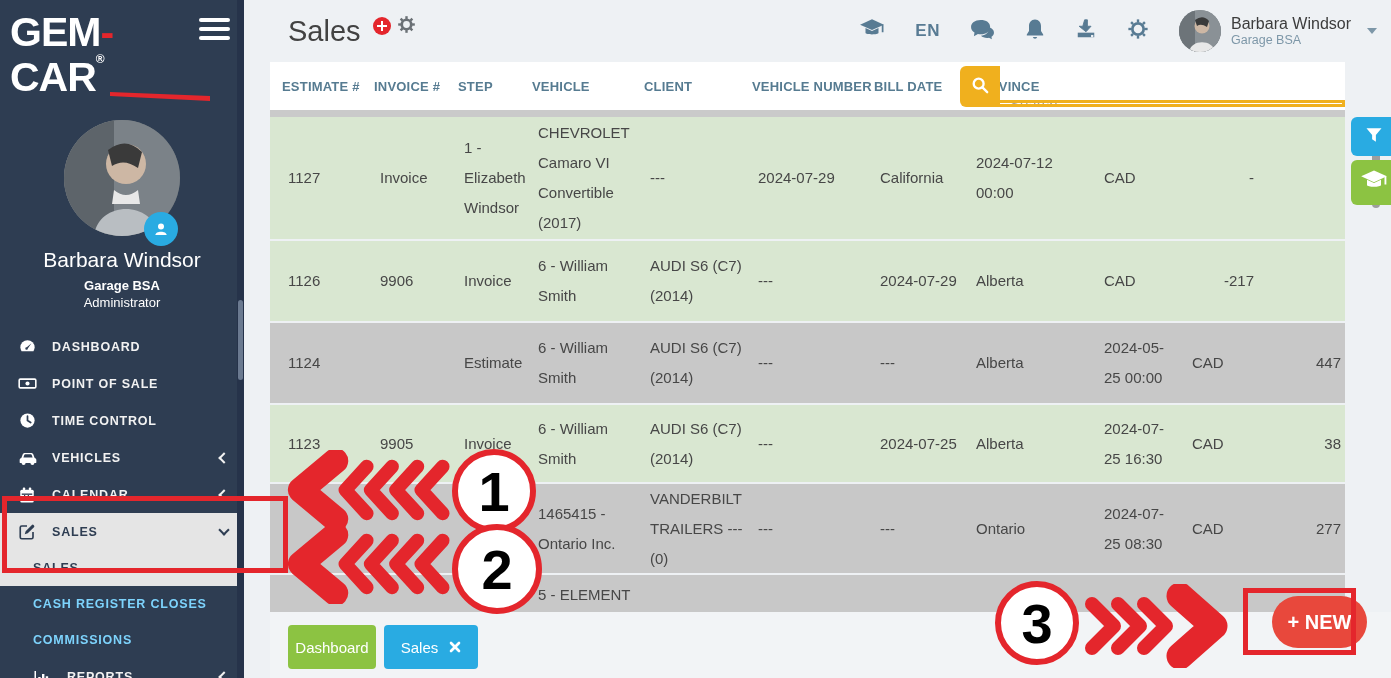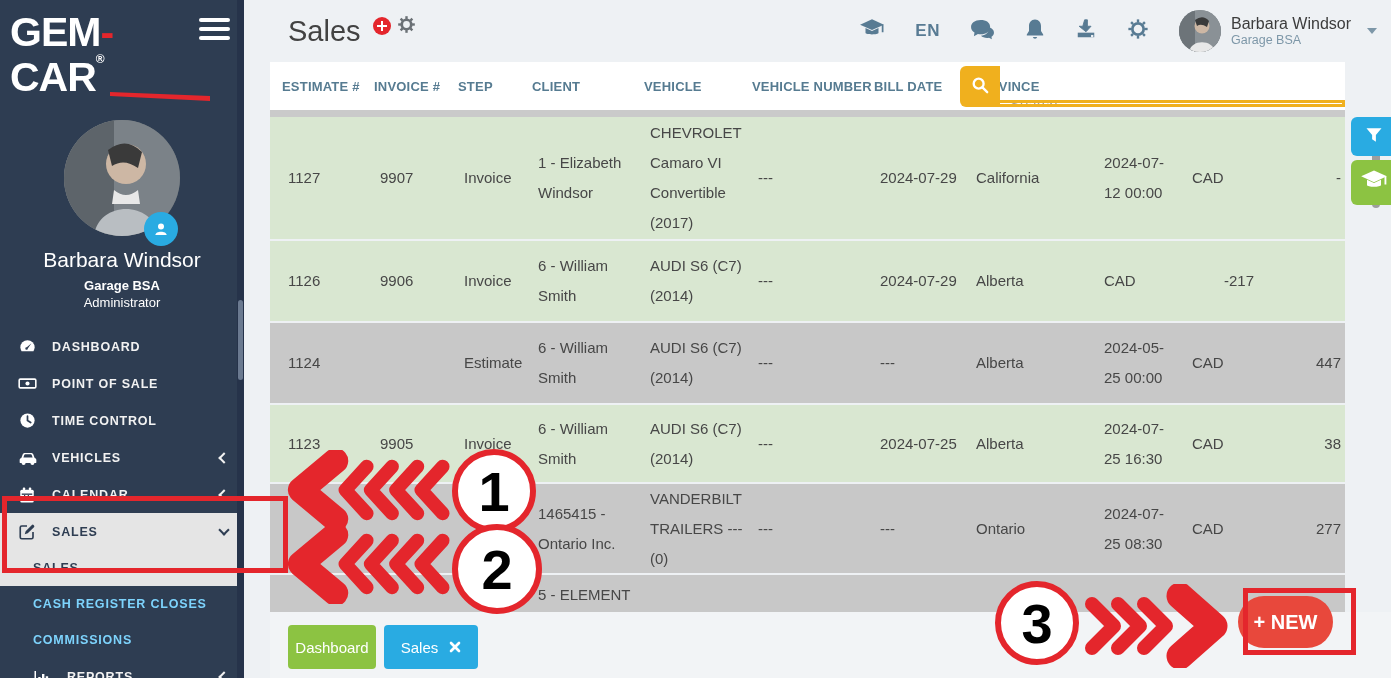--- a/index.html
+++ b/index.html
@@ -72,21 +72,21 @@
   .table-scroll-thumb { position:absolute; left:1102px; top:118px; width:8px; height:90px; background:#9e9e9e; border-radius:4px; }
   .fab { position:absolute; right:-6px; width:46px; border-radius:6px; display:flex; align-items:center; justify-content:center; cursor:pointer; z-index:9; }
   .fab-filter { top:117px; height:39px; background:#29abe2; }
   .fab-academy { top:160px; height:45px; background:#8cc342; }
 
   .footer { position:absolute; left:0; bottom:0; width:1121px; height:66px; background:#f2f4f6; }
   .tab { position:absolute; top:13px; height:44px; border-radius:4px; color:#fff; font-size:15px; display:flex; align-items:center; justify-content:center; cursor:pointer; }
   .tab-dashboard { left:18px; width:88px; background:#8cc342; }
   .tab-sales { left:114px; width:94px; background:#29abe2; gap:11px; }
 
-  .new-btn { position:absolute; left:968px; top:596px; width:95px; height:52px; background:#e8483c; border:none; border-radius:26px; color:#fff; font-size:20px; font-weight:bold; font-family:"Liberation Sans",sans-serif; cursor:pointer; z-index:20; }
+  .new-btn { position:absolute; left:1002px; top:596px; width:95px; height:52px; background:#e8483c; border:none; border-radius:26px; color:#fff; font-size:20px; font-weight:bold; font-family:"Liberation Sans",sans-serif; cursor:pointer; z-index:20; }
 
   
   .ann { position:absolute; z-index:40; }
   .ann-box { border:5px solid #e4262c; background:transparent; }
   .ann-sidebar-box { left:2px; top:496px; width:286px; height:77px; }
   .ann-new-box { left:1243px; top:588px; width:113px; height:67px; z-index:30; }
   .ann-circle { width:84px; height:84px; border:6px solid #e4262c; border-radius:50%; background:#fff; display:flex; align-items:center; justify-content:center; font-size:56px; font-weight:bold; color:#000; }
   .ann-c1 { left:452px; top:449px; }
   .ann-c2 { left:452px; top:524px; width:90px; height:90px; }
   .ann-c3 { left:995px; top:581px; }
@@ -311,22 +311,22 @@
         </span>
         <span class="caret-down"></span>
       </span>
     </div>
   </div>
 
   <div class="thead grid-cols">
     <div class="h">ESTIMATE #</div>
     <div class="h">INVOICE #</div>
     <div class="h">STEP</div>
+    <div class="h">VEHICLE</div>
     <div class="h">CLIENT</div>
-    <div class="h">VEHICLE</div>
     <div class="h">VEHICLE NUMBER</div>
     <div class="h">BILL DATE</div>
     <div class="h">PROVINCE</div>
     <div class="h"></div>
       <div class="h"></div>
       <div class="h"></div>
     <div class="search-wrap">
       <button class="search-btn">
         <span>
           <svg width="18" height="18" viewBox="0 0 20 20" fill="none" stroke="#fff" stroke-width="2.6">
@@ -335,21 +335,20 @@
             </svg>
         </span>
       </button>
       <input class="search-input" type="text" placeholder="Search..." style="">
     </div>
   </div>
   <div class="sep-strip"></div>
 
   <div class="trow grid-cols green r1">
     <div class="c">1127</div>
-    <div class="c">9907</div>
     <div class="c">Invoice</div>
     <div class="c">1 - Elizabeth Windsor</div>
     <div class="c">CHEVROLET Camaro VI Convertible (2017)</div>
     <div class="c">---</div>
     <div class="c">2024-07-29</div>
     <div class="c">California</div>
     <div class="c">2024-07-12 00:00</div>
     <div class="c">CAD</div>
     <div class="c right">-</div>
   </div>

